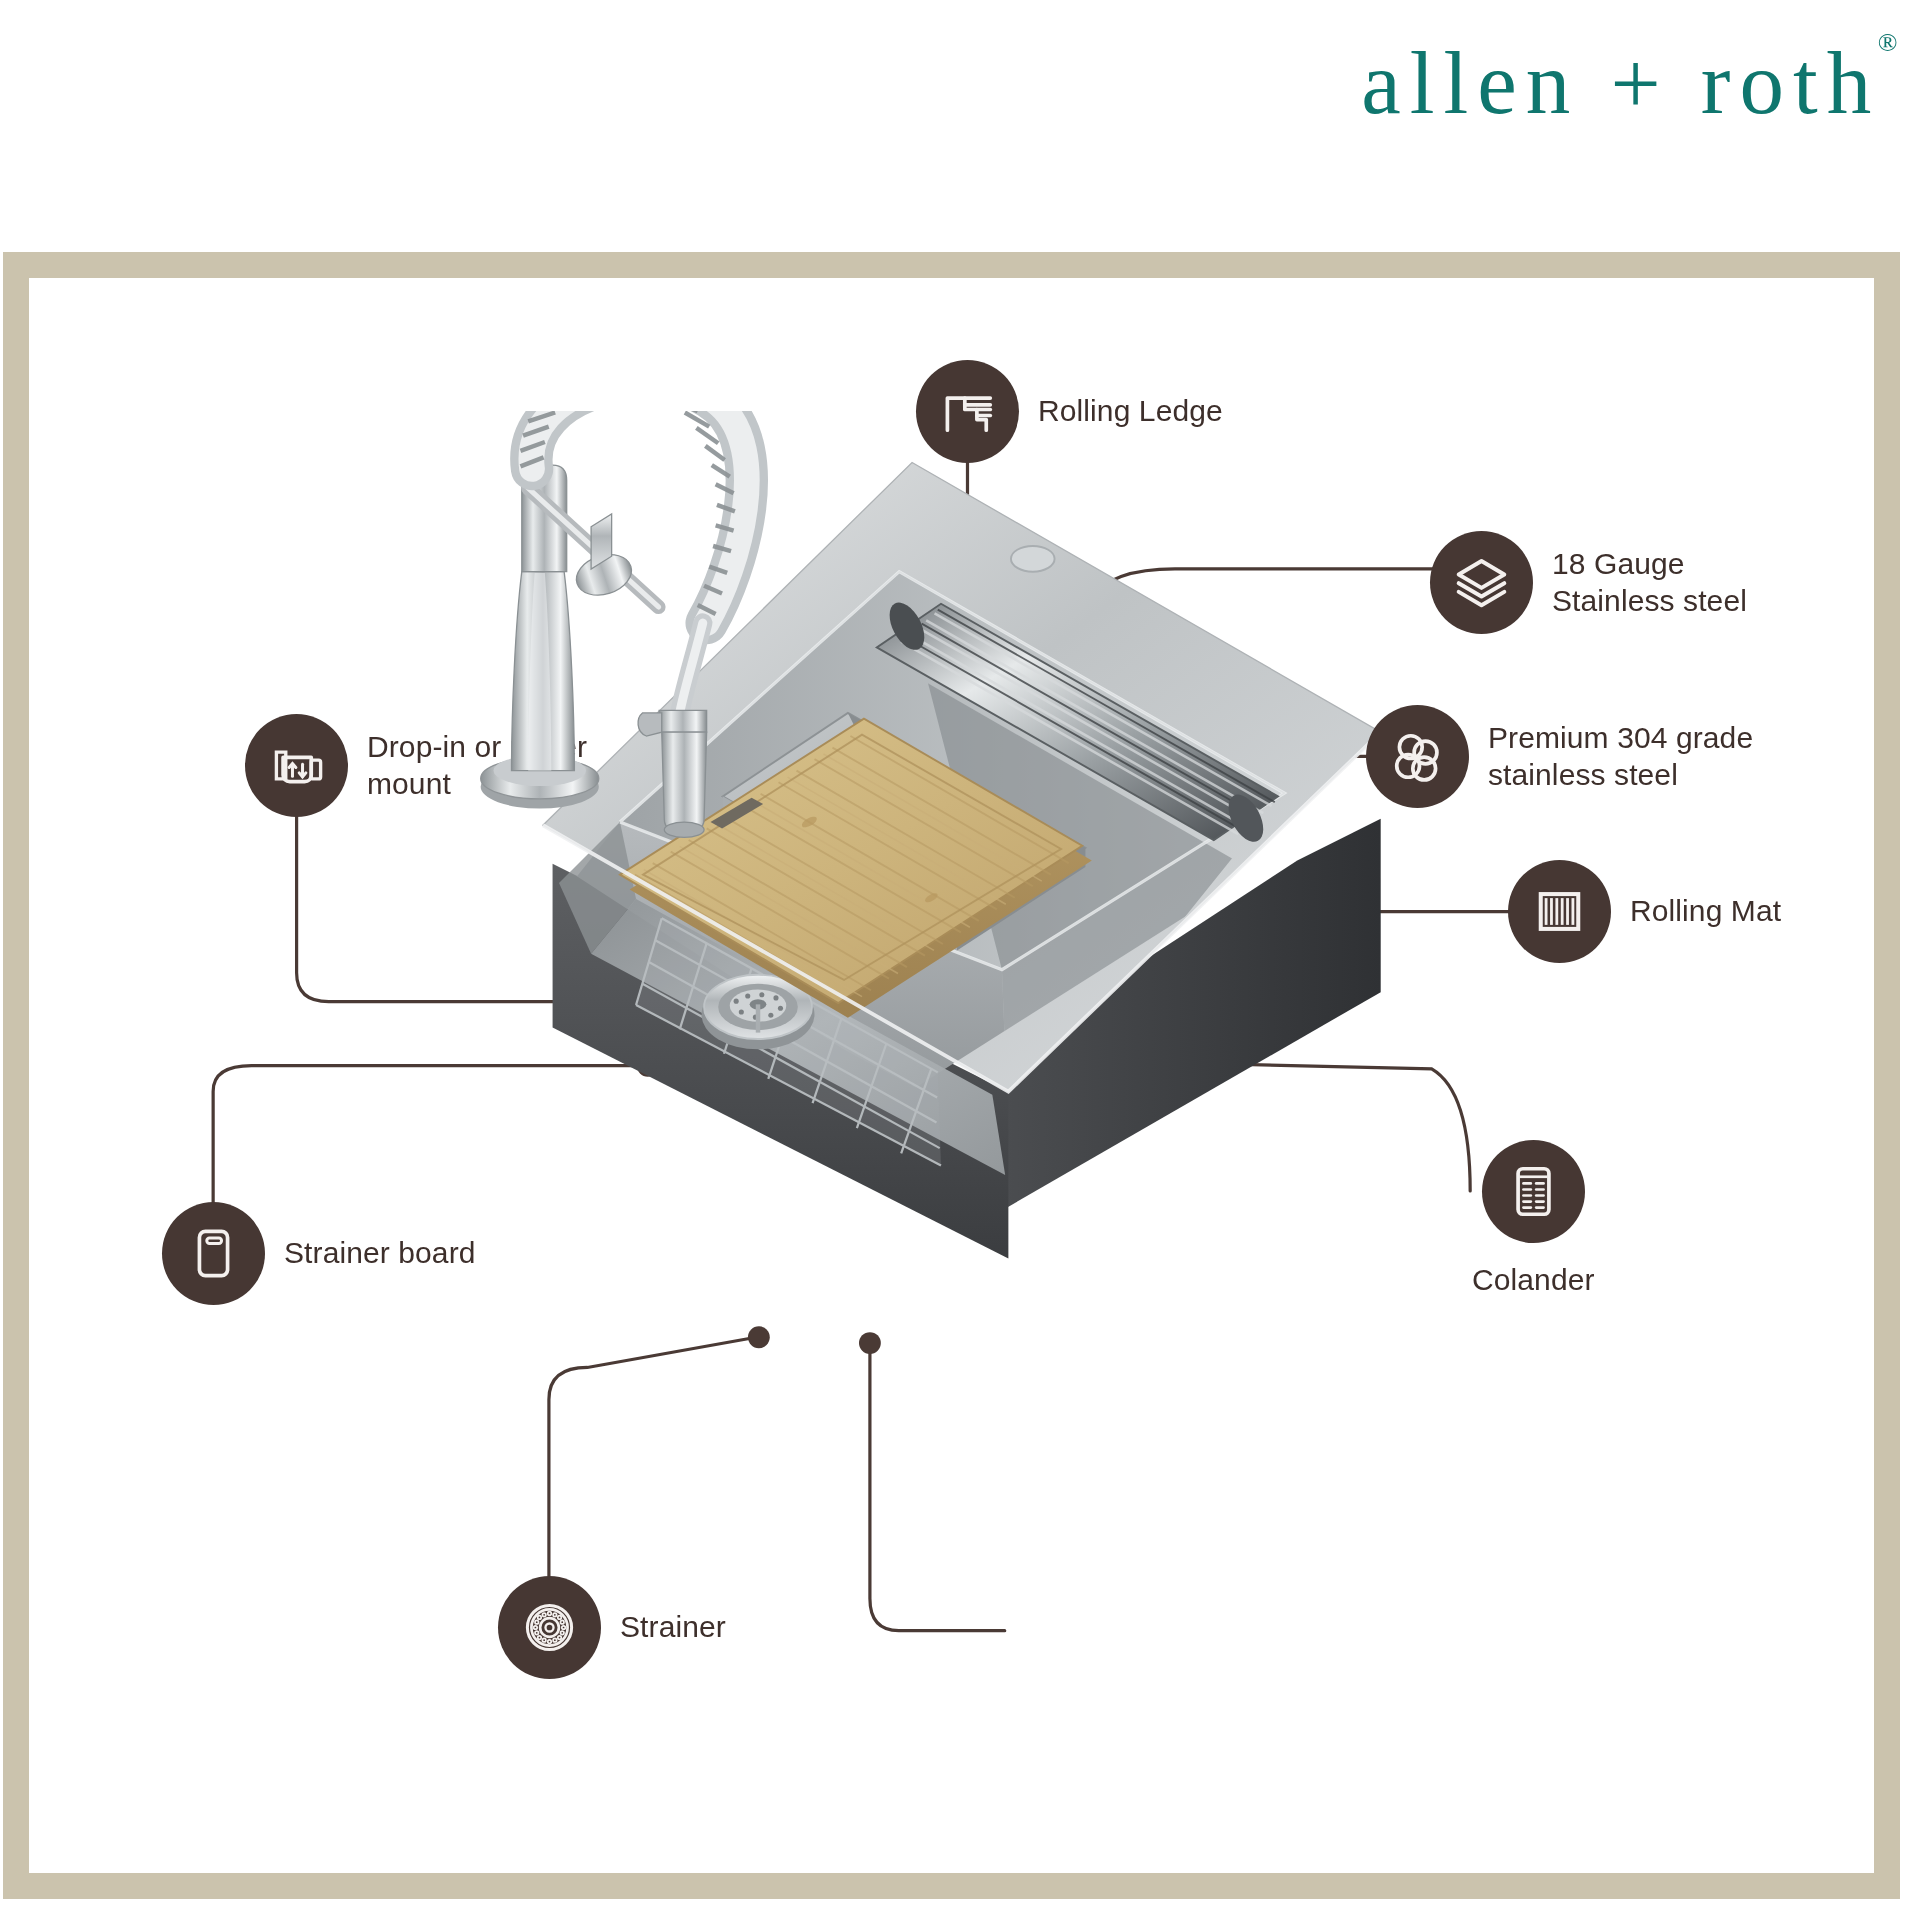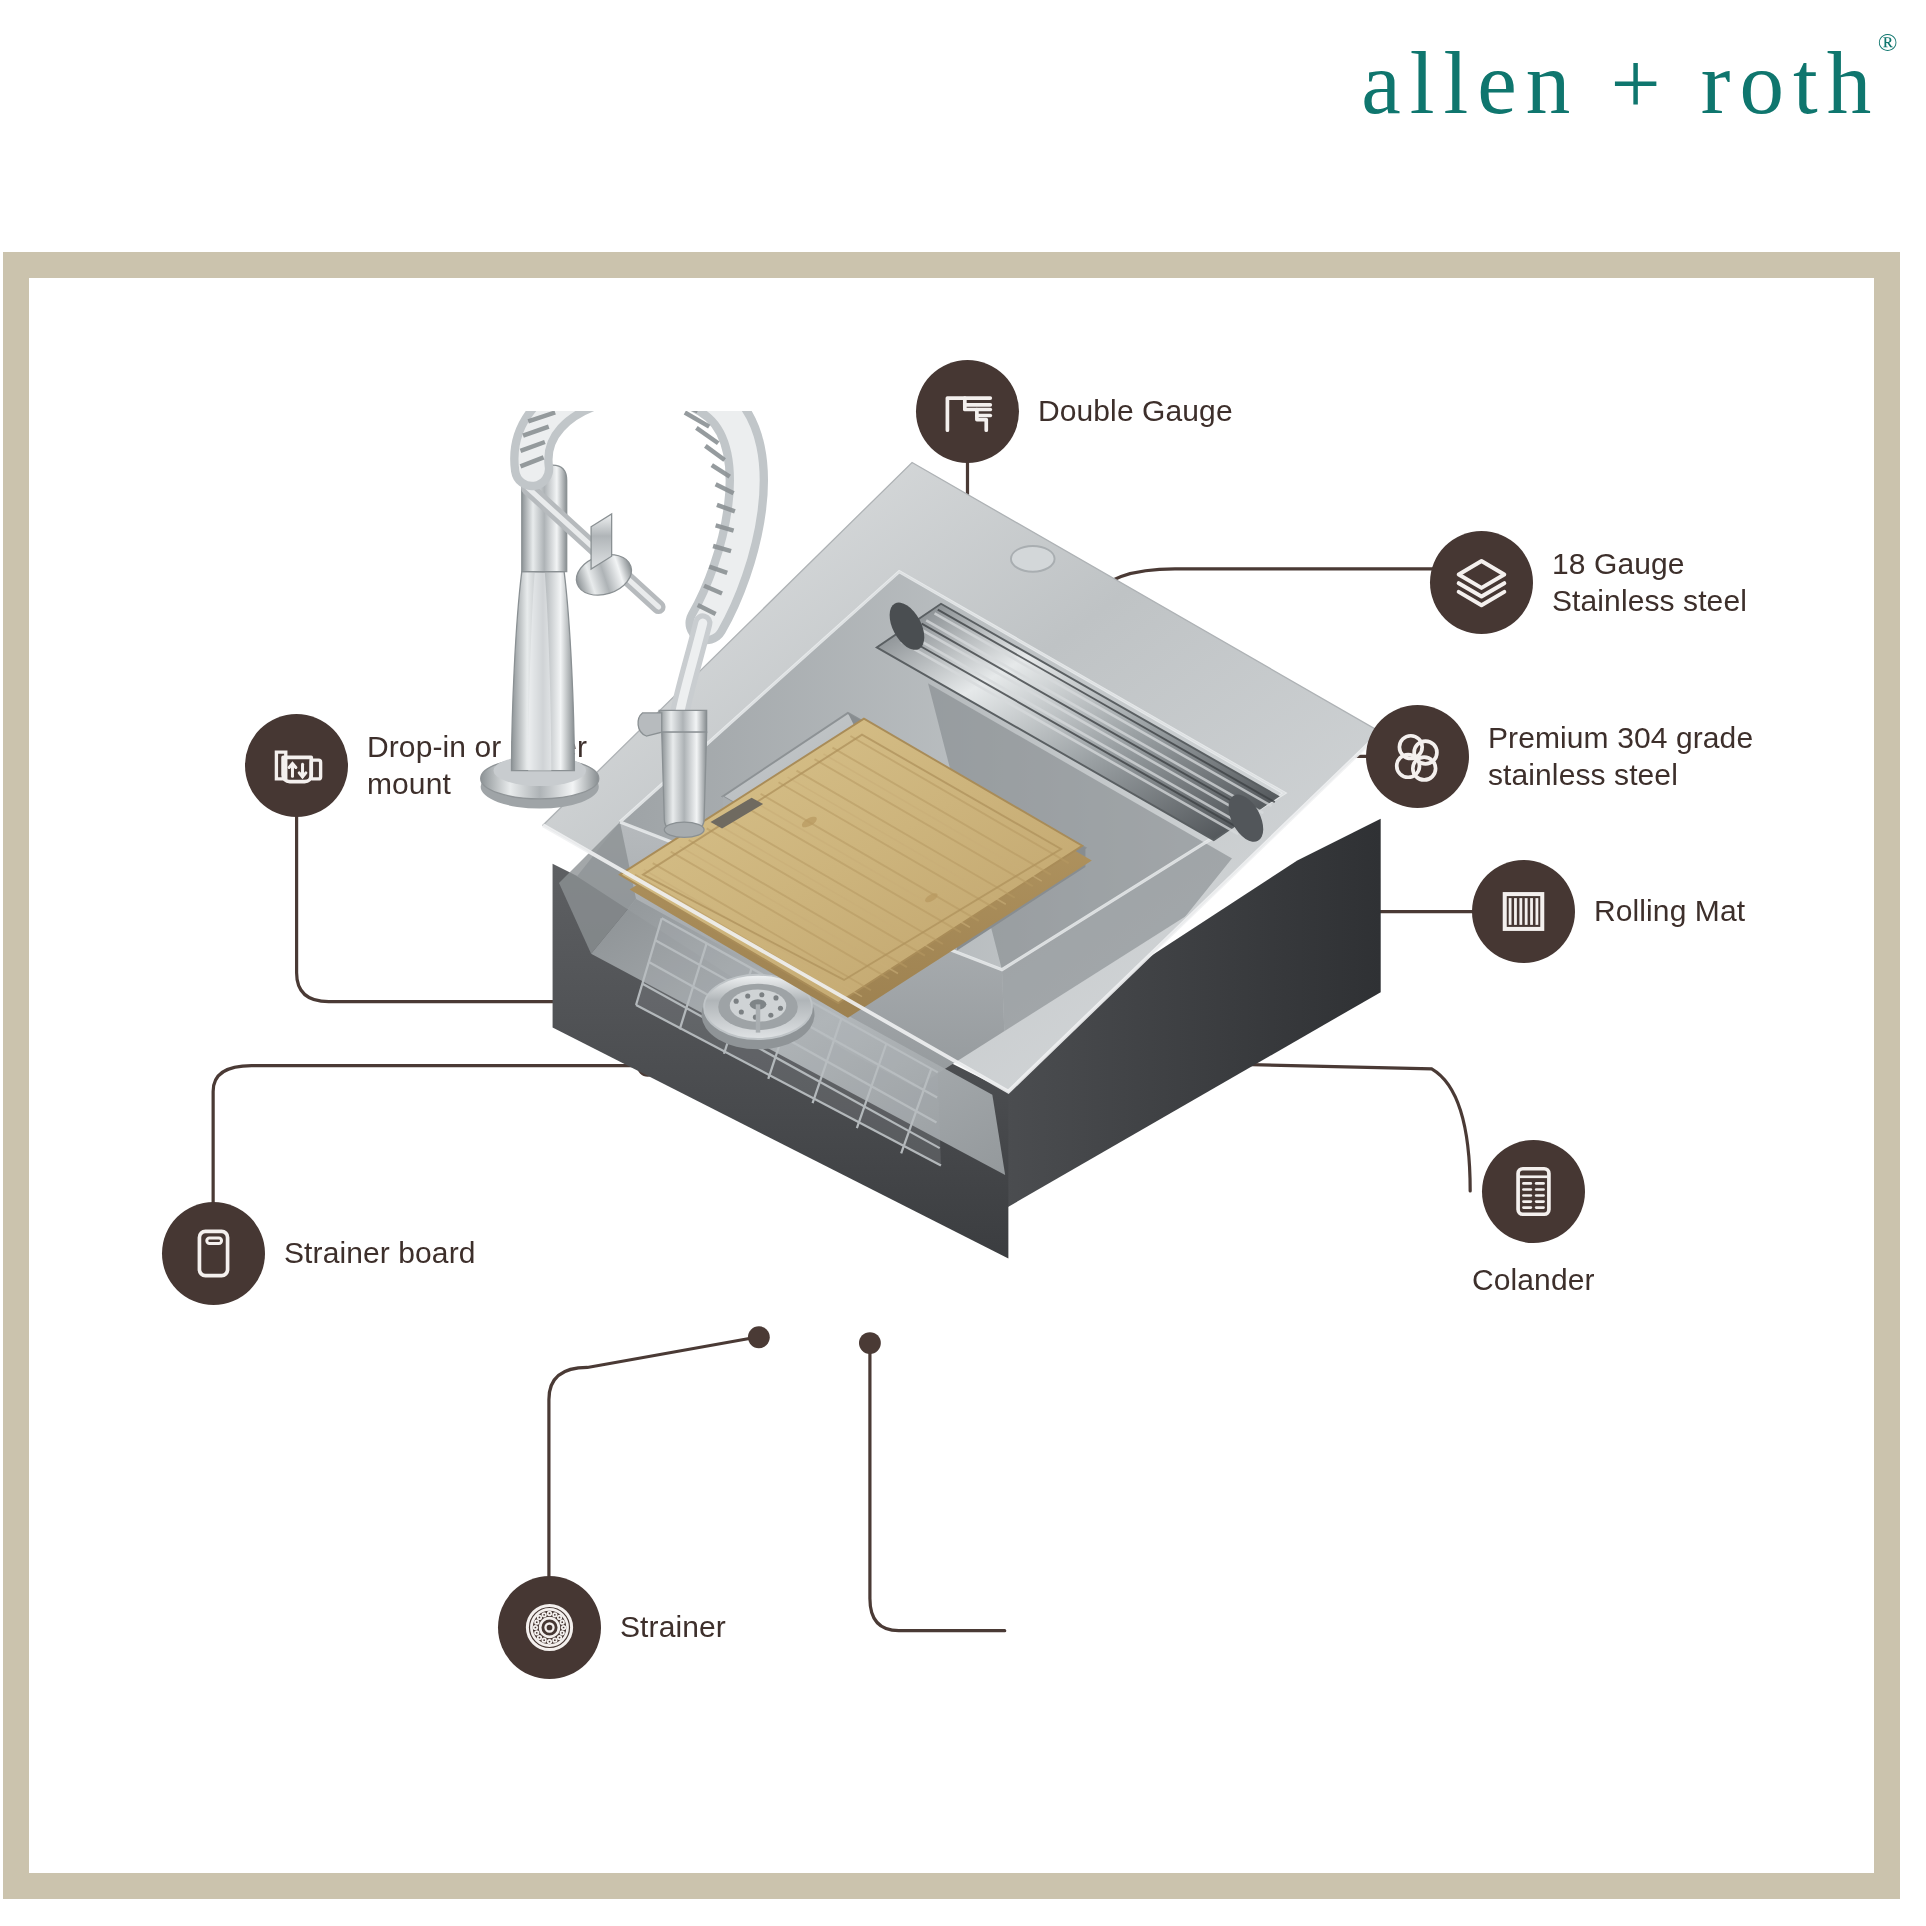--- a/index.html
+++ b/index.html
@@ -391,21 +391,21 @@
   <div class="callout" style="left:916px;top:360px;">
     <div class="badge">
       <svg viewBox="0 0 100 100" width="67" height="67" fill="none" stroke="#f4f0ee" stroke-width="5.5" stroke-linecap="round" stroke-linejoin="round">
         <path d="M20 78 L20 30 L46 30 L46 47 L64 47 L64 62 L78 62 L78 78"></path>
         <path d="M46 30 L84 30"></path>
         <path d="M46 40 L84 40"></path>
         <path d="M64 47 L84 47"></path>
         <path d="M64 56 L84 56"></path>
       </svg>
     </div>
-    <div class="label">Double Gauge</div>
+    <div class="label">Rolling Ledge</div>
   </div>
 
   <div class="callout" style="left:1430px;top:531px;">
     <div class="badge">
       <svg viewBox="0 0 100 100" width="67" height="67" fill="none" stroke="#f4f0ee" stroke-width="6" stroke-linecap="round" stroke-linejoin="round">
         <polygon points="50,18 84,38 50,58 16,38"></polygon>
         <path d="M16 51 L50 71 L84 51"></path>
         <path d="M16 64 L50 84 L84 64"></path>
       </svg>
     </div>
@@ -419,21 +419,21 @@
         <circle cx="40" cy="36" r="17"></circle>
         <circle cx="62" cy="44" r="17"></circle>
         <circle cx="36" cy="64" r="17"></circle>
         <circle cx="60" cy="68" r="17"></circle>
       </svg>
     </div>
     <div class="label">Premium 304 grade
 stainless steel</div>
   </div>
 
-  <div class="callout" style="left:1472px;top:860px;text-align:center;">
+  <div class="callout" style="left:1508px;top:860px;text-align:center;">
     <div class="badge">
       <svg viewBox="0 0 100 100" width="67" height="67">
         <rect x="22" y="24" width="56" height="52" fill="none" stroke="#f4f0ee" stroke-width="6"></rect>
         <g stroke="#f4f0ee" stroke-width="4.2">
           <line x1="30" y1="30" x2="30" y2="70"></line>
           <line x1="38" y1="30" x2="38" y2="70"></line>
           <line x1="46" y1="30" x2="46" y2="70"></line>
           <line x1="54" y1="30" x2="54" y2="70"></line>
           <line x1="62" y1="30" x2="62" y2="70"></line>
           <line x1="70" y1="30" x2="70" y2="70"></line>

